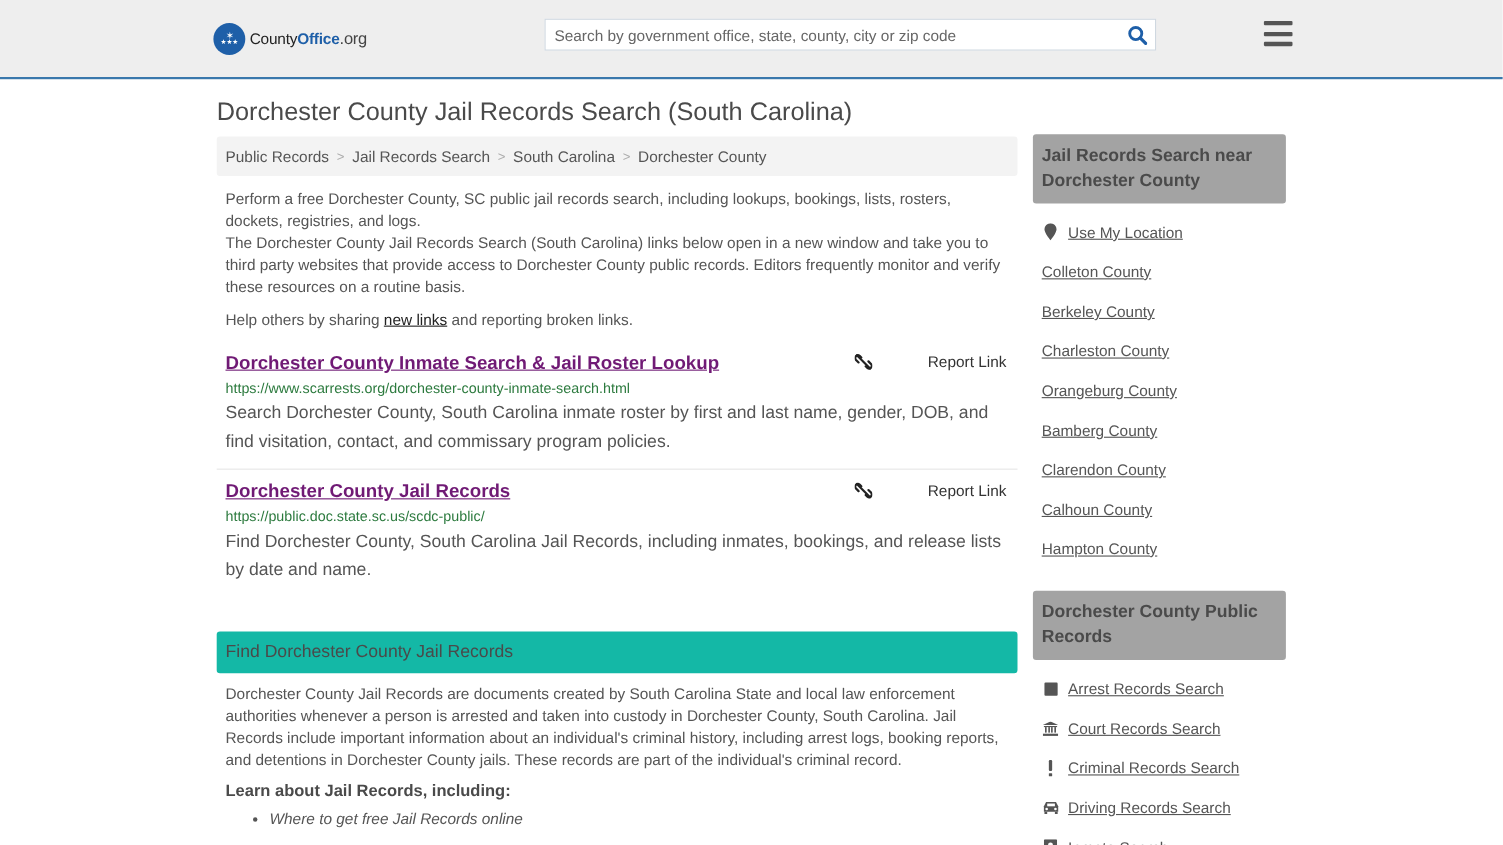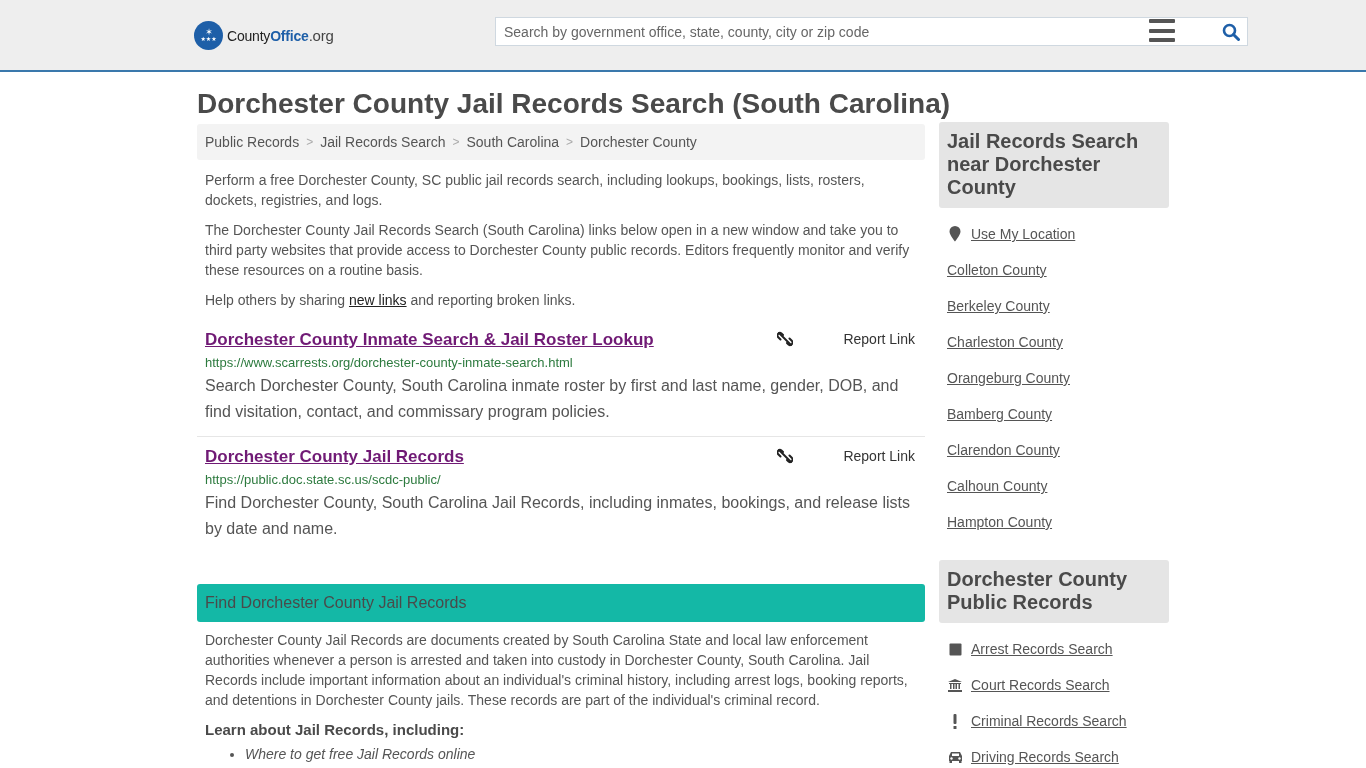--- a/index.html
+++ b/index.html
@@ -9,58 +9,58 @@
   
   .header { position: absolute; left: 0; top: 0; width: 1366px; height: 72px; background: #eeeeee; border-bottom: 2px solid #3a78ac; }
   .logo { position: absolute; left: 194px; top: 20px; height: 30px; display: flex; align-items: center; text-decoration: none; }
   .logo-badge { width: 29px; height: 29px; border-radius: 50%; background: #1e5fa8; display: flex; align-items: center; justify-content: center; flex-direction: column; color: #fff; }
   .logo-badge .wings { font-size: 9px; line-height: 8px; letter-spacing: -1px; }
   .logo-badge .stars { font-size: 6px; line-height: 7px; letter-spacing: 0px; }
   .logo-text { margin-left: 4px; font-size: 14px; color: #222; letter-spacing: -0.2px; }
   .logo-text .office { color: #1e5fa8; font-weight: bold; }
   .logo-text .org { font-size: 15px; color: #444; }
 
-  .search-box { position: absolute; left: 495px; top: 17px; width: 753px; height: 29px; background: #fff; border: 1px solid #cfd8e0; display: flex; align-items: center; }
+  .search-box { position: absolute; left: 495px; top: 17px; width: 556px; height: 29px; background: #fff; border: 1px solid #cfd8e0; display: flex; align-items: center; }
   .search-input { flex: 1; height: 100%; border: none; outline: none; padding-left: 8px; font-family: "Liberation Sans", sans-serif; font-size: 14px; color: #555; background: transparent; }
   .search-input::placeholder { color: #666; }
   .search-btn { width: 32px; height: 100%; display: flex; align-items: center; justify-content: center; cursor: pointer; }
   .menu-btn { position: absolute; left: 1149px; top: 19px; width: 26px; height: 23px; display: flex; flex-direction: column; justify-content: space-between; cursor: pointer; }
   .menu-btn span { display: block; height: 4px; background: #555; border-radius: 1px; }
 
   
-  .page-title { position: absolute; left: 197px; top: 88px; font-size: 28px; font-weight: bold; color: #4a4a4a; }
+  .page-title { position: absolute; left: 197px; top: 88px; font-size: 23px; font-weight: normal; color: #4a4a4a; }
   .main { position: absolute; left: 197px; top: 124px; width: 728px; }
   .breadcrumb { height: 36px; background: #f3f3f3; border-radius: 3px; display: flex; align-items: center; padding-left: 8px; font-size: 14px; }
   .breadcrumb a { color: #555; text-decoration: none; }
   .breadcrumb .sep { color: #aaa; margin: 0 7px; font-size: 12px; }
 
   .intro p { font-size: 14px; line-height: 20px; color: #555; padding: 0 8px; }
   .intro p.p1 { margin-top: 10px; }
-  .intro p.p2 { margin-top: 10px; }
+  .intro p.p2 { }
   .intro p.p3 { margin-top: 10px; }
   .intro a { color: #222; text-decoration: underline; }
 
   .result { position: relative; padding: 0 8px; }
   .result.r1 { margin-top: 19px; padding-bottom: 11px; border-bottom: 1px solid #e6e6e6; }
   .result.r2 { margin-top: 9px; }
   .result-title { font-size: 17px; font-weight: bold; color: #701a75; text-decoration: underline; display: inline-block; line-height: 22px; }
   .report { position: absolute; right: 10px; top: 2px; display: flex; align-items: center; font-size: 14px; color: #333; cursor: pointer; gap: 40px; }
   .report svg { margin-right: 10px; }
   .result-url { font-size: 13px; color: #2c7a3e; line-height: 18px; margin-top: 3px; text-decoration: none; display: block; }
   .result-desc { font-size: 16px; line-height: 26px; color: #555; margin-top: 1px; }
 
   .section-head { margin-top: 42px; height: 38px; background: #14b8a6; border-radius: 3px; display: flex; align-items: center; padding-left: 8px; font-size: 16px; font-weight: normal; color: #4a4a4a; }
   .section-body { padding: 0 8px; }
   .section-body p { font-size: 14px; line-height: 20px; color: #555; margin-top: 8px; }
   .section-body h3 { font-size: 15px; font-weight: bold; color: #4a4a4a; margin-top: 11px; }
   .section-body ul { margin-top: 8px; margin-left: 40px; font-size: 14px; color: #555; font-style: italic; }
 
   
   .sidebar { position: absolute; left: 939px; top: 122px; width: 230px; }
-  .side-head { background: #e5e5e5; border-radius: 3px; padding: 8px 8px 9px 8px; font-size: 20px; font-weight: bold; color: #4a4a4a; line-height: 23px; }
+  .side-head { background: #a3a3a3; border-radius: 3px; padding: 8px 8px 9px 8px; font-size: 16px; font-weight: bold; color: #4a4a4a; line-height: 23px; }
   .side-list { padding: 0 8px; }
   .side-item { display: flex; align-items: center; height: 36px; font-size: 14px; }
   .side-item a { color: #555; text-decoration: underline; }
   .side-item .ico { width: 16px; margin-right: 8px; display: flex; align-items: center; justify-content: center; color: #555; }
   .list1 { margin-top: 8px; }
   .side-head.h2 { margin-top: 20px; }
   .list2 { margin-top: 8px; }
 </style>
 </head>
 <body>

